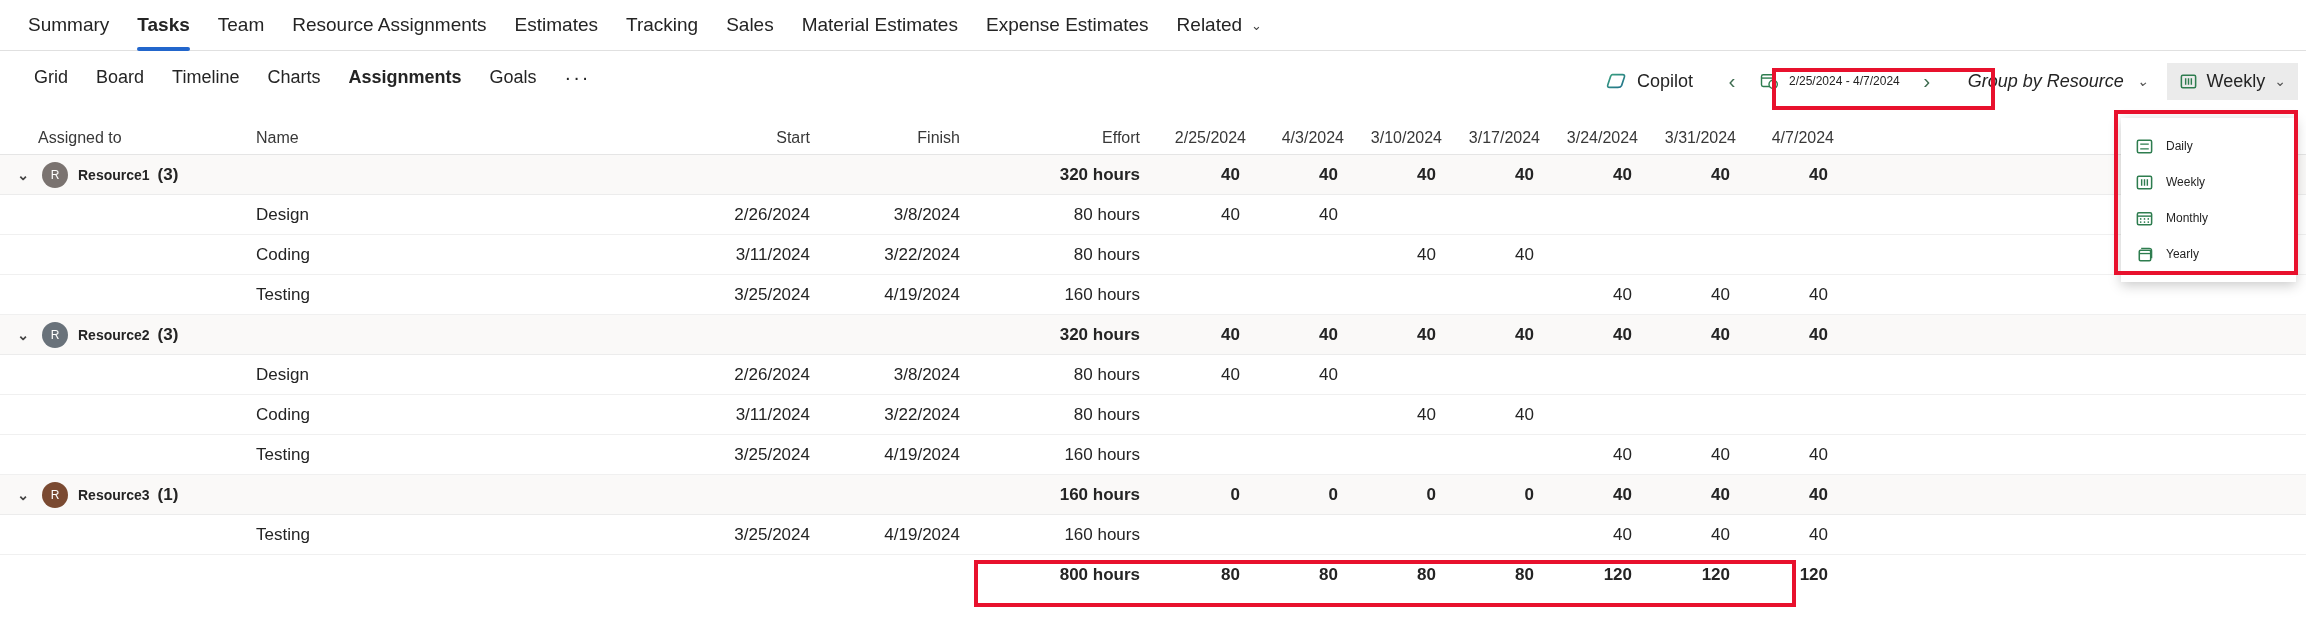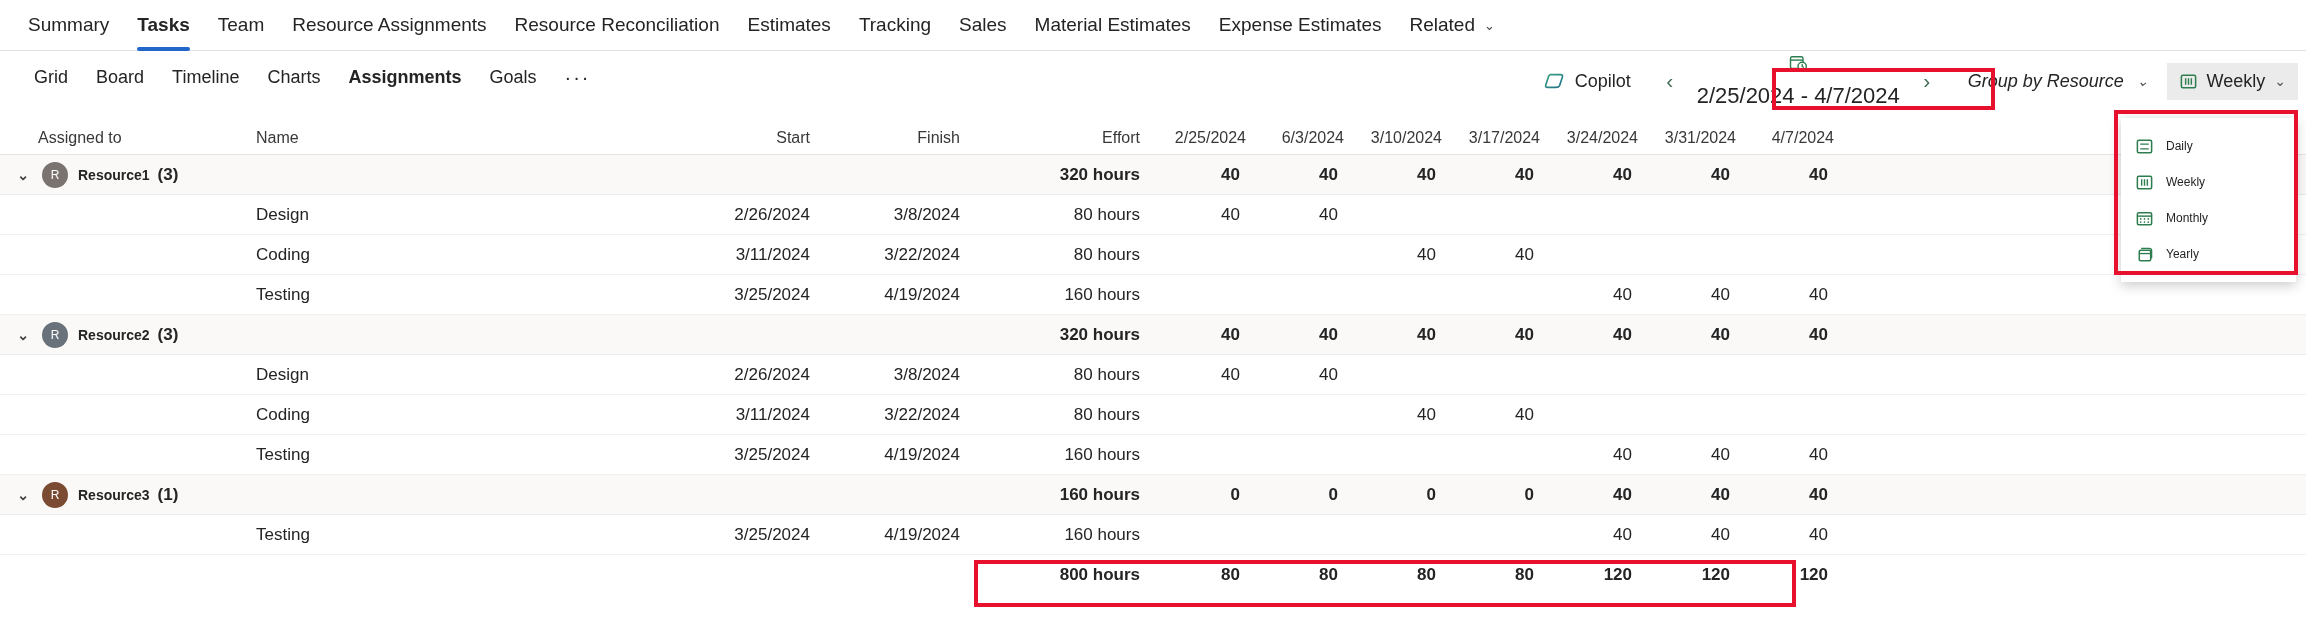--- a/index.html
+++ b/index.html
@@ -74,22 +74,22 @@
     padding: 0 6px; margin-left: 6px;
     height: 42px;
   }
   .nav-arrow {
     width: 30px; height: 34px;
     display: flex; align-items: center; justify-content: center;
     color: #3d6b4f; font-size: 21px; cursor: pointer;
   }
   .date-label {
     display: flex; align-items: center; gap: 10px;
-    padding: 0 12px; font-size: 22px; color: #242424;
-    white-space: nowrap; cursor: pointer; flex-direction: column;
+    padding: 0 12px; font-size: 12px; color: #242424;
+    white-space: nowrap; cursor: pointer;
   }
   .group-btn {
     display: flex; align-items: center; gap: 13px;
     padding: 7px 10px; margin-left: 10px;
     font-size: 18px; color: #242424;
     white-space: nowrap; cursor: pointer; font-style: italic;
   }
   .scale-btn {
     display: flex; align-items: center; gap: 9px;
     padding: 8px 12px; margin-left: 8px;
@@ -186,23 +186,20 @@
         <span>Summary</span>
       </div>
       <div class="entity-tab active">
         <span>Tasks</span>
       </div>
       <div class="entity-tab">
         <span>Team</span>
       </div>
       <div class="entity-tab">
         <span>Resource Assignments</span>
-      </div>
-      <div class="entity-tab">
-        <span>Resource Reconciliation</span>
       </div>
       <div class="entity-tab">
         <span>Estimates</span>
       </div>
       <div class="entity-tab">
         <span>Tracking</span>
       </div>
       <div class="entity-tab">
         <span>Sales</span>
       </div>
@@ -331,21 +328,21 @@
     </div>
 
   <div class="grid" id="grid">
       <div class="row header">
         <div class="c-assigned">Assigned to</div>
         <div class="c-name">Name</div>
         <div class="c-start">Start</div>
         <div class="c-finish">Finish</div>
         <div class="c-effort">Effort</div>
         <div class="c-date">2/25/2024</div>
-        <div class="c-date">6/3/2024</div>
+        <div class="c-date">4/3/2024</div>
         <div class="c-date">3/10/2024</div>
         <div class="c-date">3/17/2024</div>
         <div class="c-date">3/24/2024</div>
         <div class="c-date">3/31/2024</div>
         <div class="c-date">4/7/2024</div>
       </div>
       <div class="row group">
         <div class="c-assigned">
           <div class="expander">⌄</div>
           <div class="avatar" style="background: rgb(122, 115, 112);">R</div>

